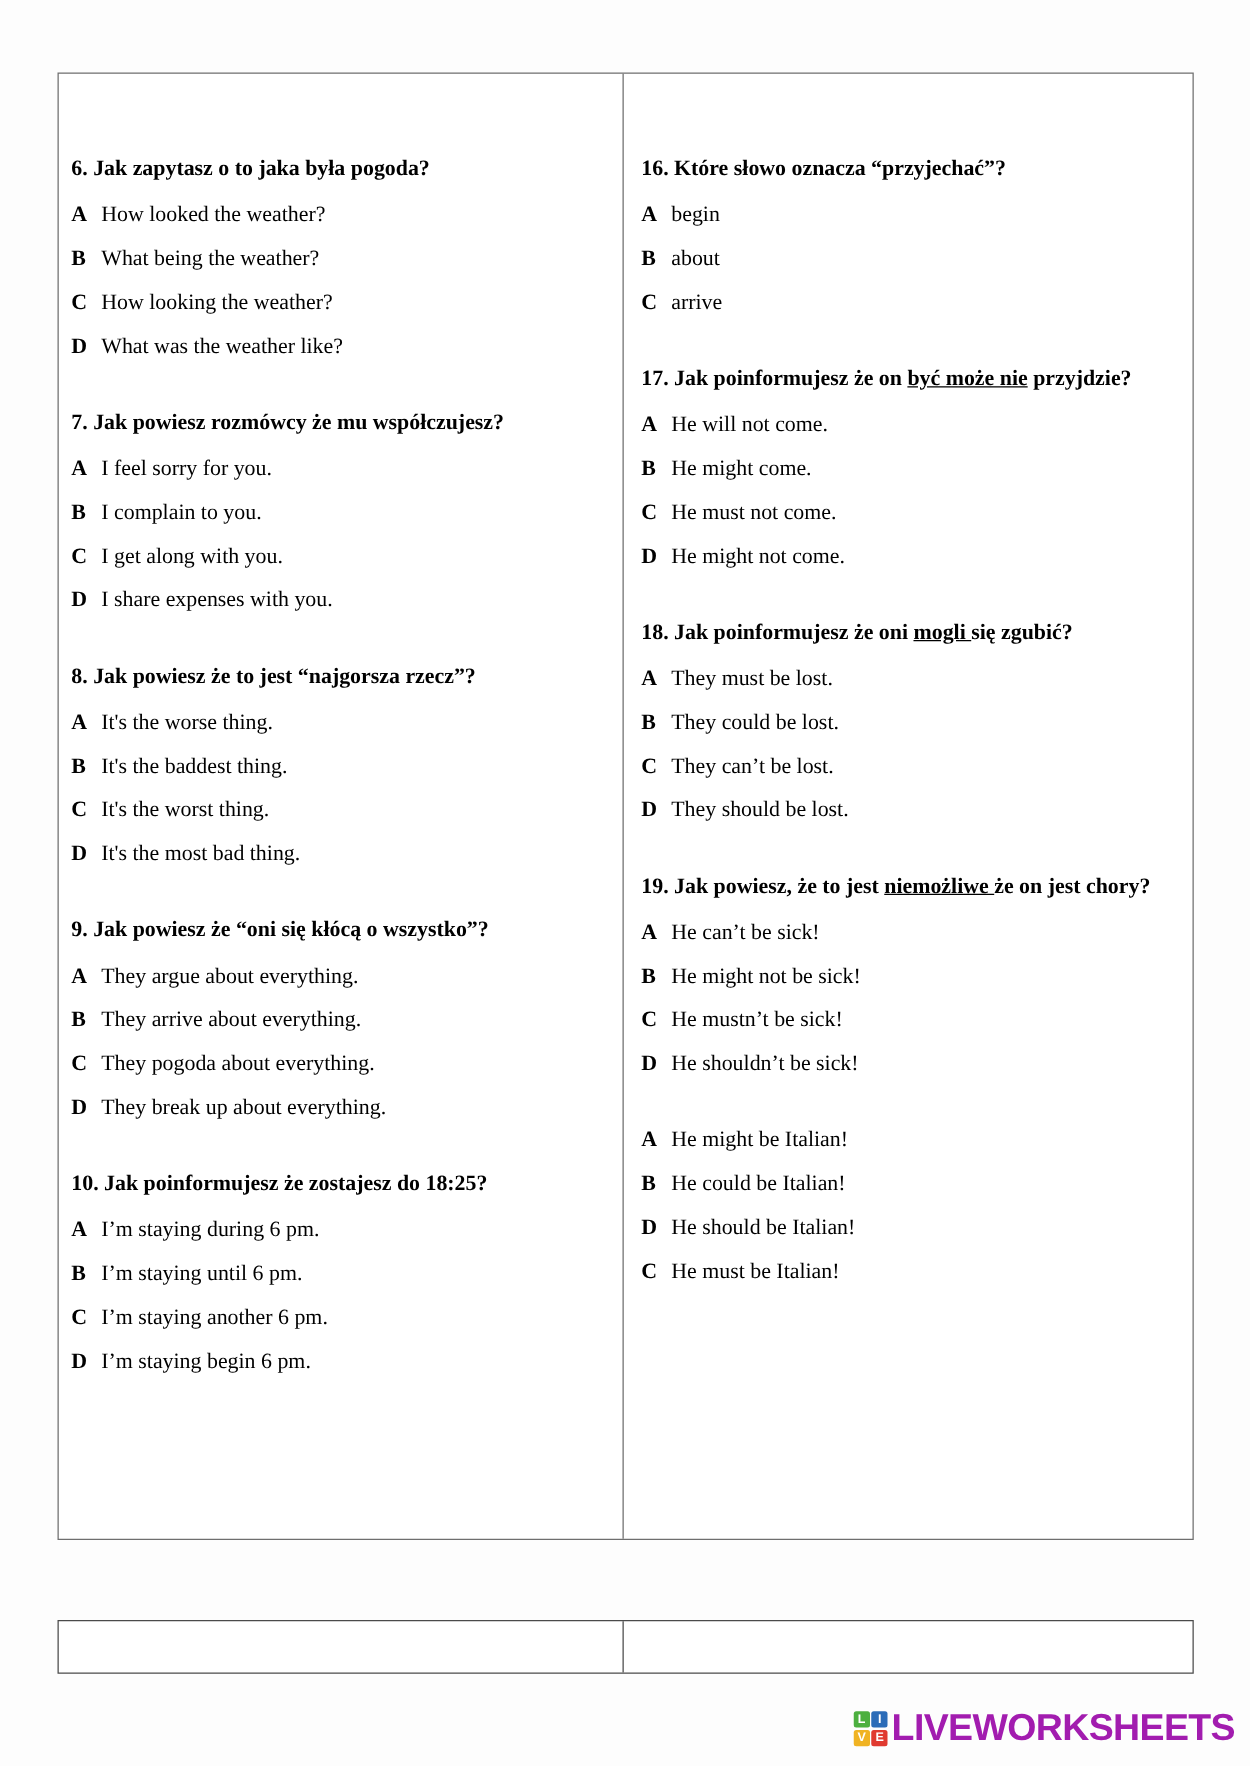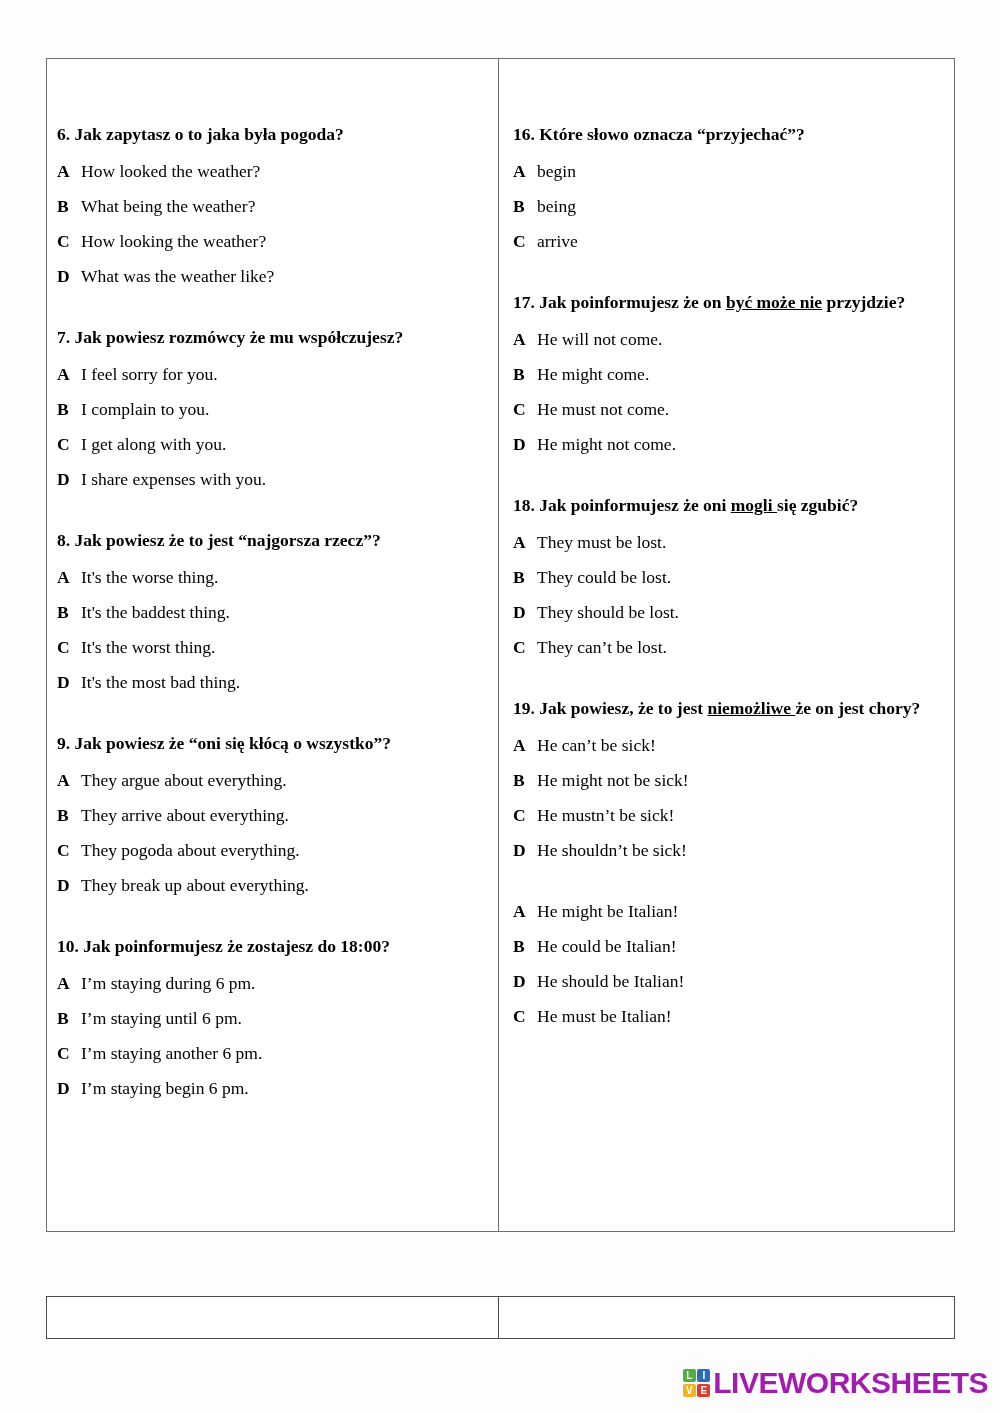--- a/index.html
+++ b/index.html
@@ -164,47 +164,47 @@
           <div class="opt"><span class="letter">D</span><span class="otext">It's the most bad thing.</span></div>
         </div>
         <div class="qblock">
           <div class="qprompt"><span>9.</span> <span>Jak powiesz że “oni się kłócą o wszystko”?</span></div>
           <div class="opt"><span class="letter">A</span><span class="otext">They argue about everything.</span></div>
           <div class="opt"><span class="letter">B</span><span class="otext">They arrive about everything.</span></div>
           <div class="opt"><span class="letter">C</span><span class="otext">They pogoda about everything.</span></div>
           <div class="opt"><span class="letter">D</span><span class="otext">They break up about everything.</span></div>
         </div>
         <div class="qblock">
-          <div class="qprompt"><span>10.</span> <span>Jak poinformujesz że zostajesz do 18:00?</span></div>
+          <div class="qprompt"><span>10.</span> <span>Jak poinformujesz że zostajesz do 18:25?</span></div>
           <div class="opt"><span class="letter">A</span><span class="otext">I’m staying during 6 pm.</span></div>
           <div class="opt"><span class="letter">B</span><span class="otext">I’m staying until 6 pm.</span></div>
           <div class="opt"><span class="letter">C</span><span class="otext">I’m staying another 6 pm.</span></div>
           <div class="opt"><span class="letter">D</span><span class="otext">I’m staying begin 6 pm.</span></div>
         </div>
       </div>
     <div class="qcol right" id="col-1">
         <div class="qblock">
           <div class="qprompt"><span>16.</span> <span>Które słowo oznacza “przyjechać”?</span></div>
           <div class="opt"><span class="letter">A</span><span class="otext">begin</span></div>
-          <div class="opt"><span class="letter">B</span><span class="otext">being</span></div>
+          <div class="opt"><span class="letter">B</span><span class="otext">about</span></div>
           <div class="opt"><span class="letter">C</span><span class="otext">arrive</span></div>
         </div>
         <div class="qblock">
           <div class="qprompt"><span>17.</span> <span>Jak poinformujesz że on </span><span class="u">być może nie</span><span> przyjdzie?</span></div>
           <div class="opt"><span class="letter">A</span><span class="otext">He will not come.</span></div>
           <div class="opt"><span class="letter">B</span><span class="otext">He might come.</span></div>
           <div class="opt"><span class="letter">C</span><span class="otext">He must not come.</span></div>
           <div class="opt"><span class="letter">D</span><span class="otext">He might not come.</span></div>
         </div>
         <div class="qblock">
           <div class="qprompt"><span>18.</span> <span>Jak poinformujesz że oni </span><span class="u">mogli </span><span>się zgubić?</span></div>
           <div class="opt"><span class="letter">A</span><span class="otext">They must be lost.</span></div>
           <div class="opt"><span class="letter">B</span><span class="otext">They could be lost.</span></div>
+          <div class="opt"><span class="letter">C</span><span class="otext">They can’t be lost.</span></div>
           <div class="opt"><span class="letter">D</span><span class="otext">They should be lost.</span></div>
-          <div class="opt"><span class="letter">C</span><span class="otext">They can’t be lost.</span></div>
         </div>
         <div class="qblock">
           <div class="qprompt"><span>19.</span> <span>Jak powiesz, że to jest </span><span class="u">niemożliwe </span><span>że on jest chory?</span></div>
           <div class="opt"><span class="letter">A</span><span class="otext">He can’t be sick!</span></div>
           <div class="opt"><span class="letter">B</span><span class="otext">He might not be sick!</span></div>
           <div class="opt"><span class="letter">C</span><span class="otext">He mustn’t be sick!</span></div>
           <div class="opt"><span class="letter">D</span><span class="otext">He shouldn’t be sick!</span></div>
         </div>
         <div class="qblock">
           <div class="opt"><span class="letter">A</span><span class="otext">He might be Italian!</span></div>

